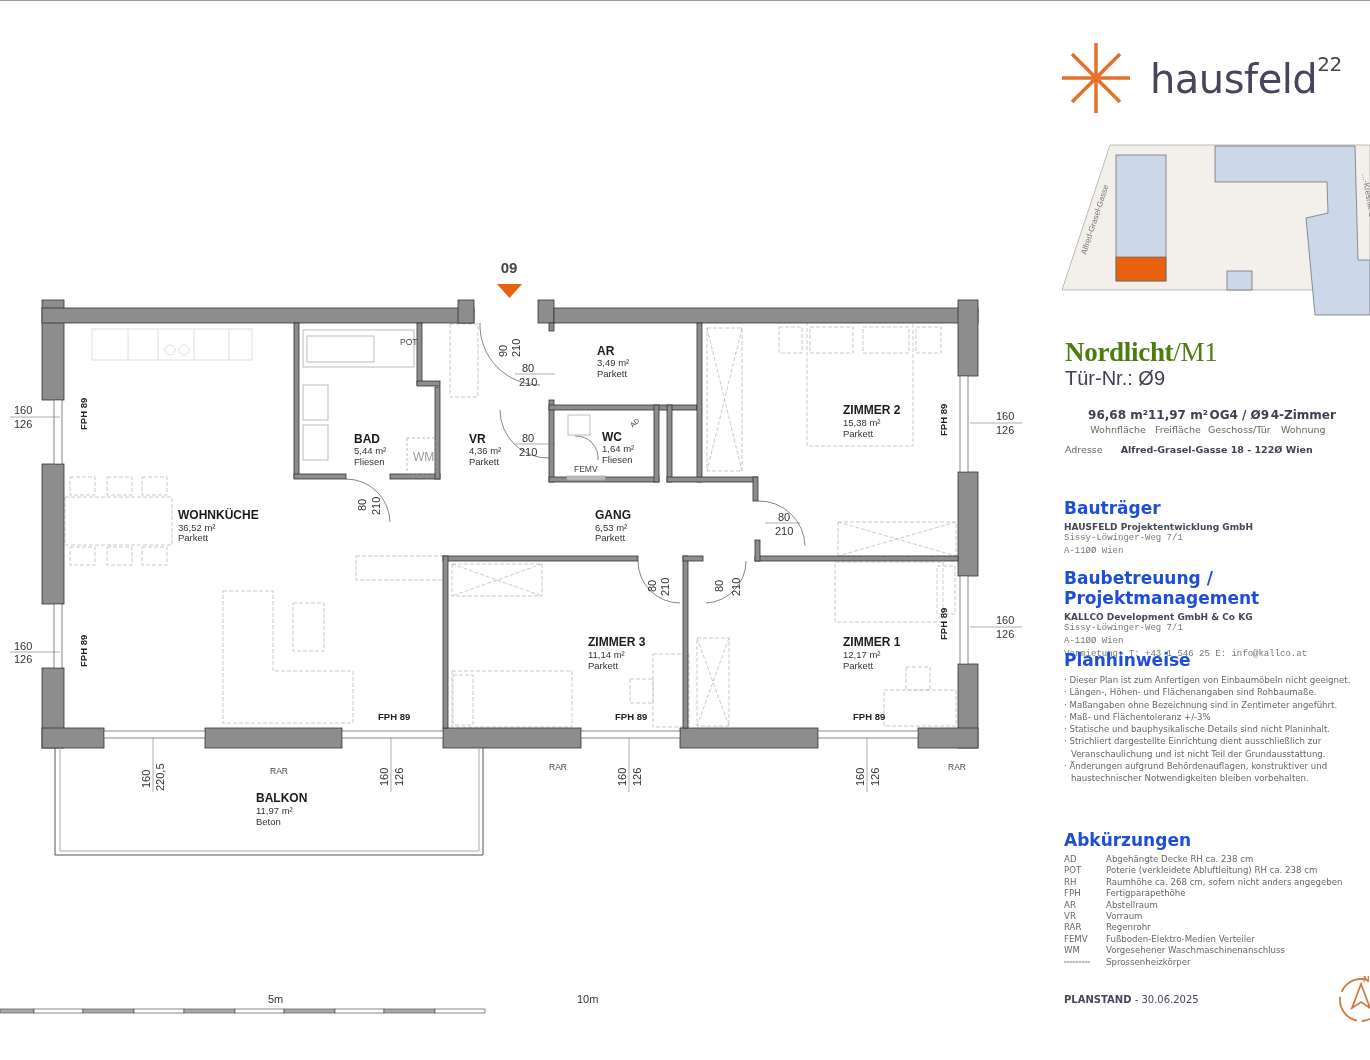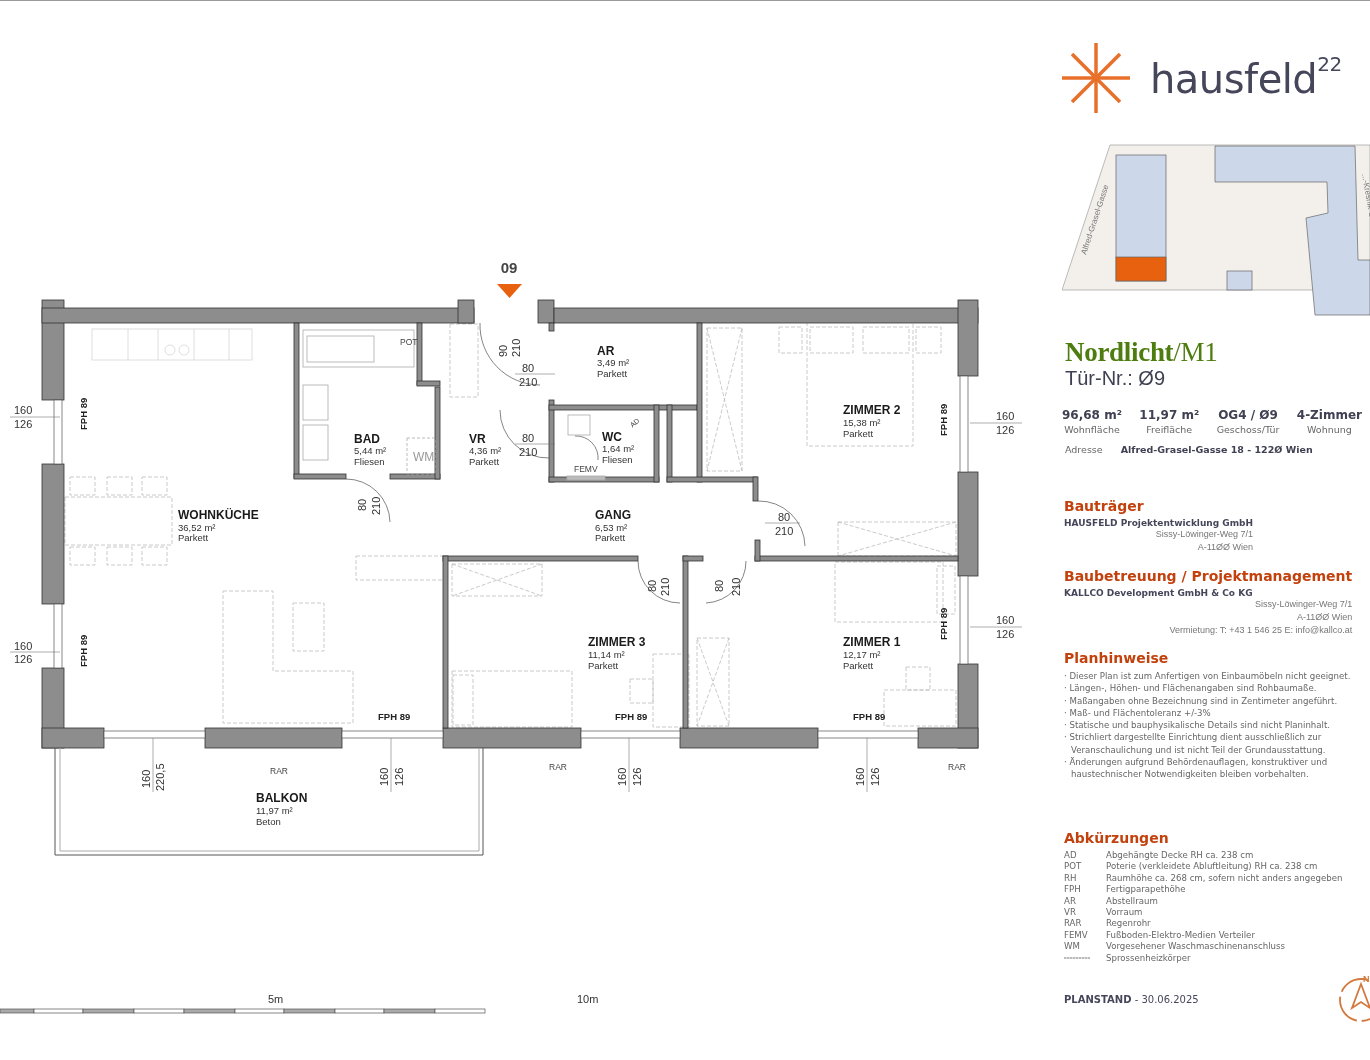--- a/index.html
+++ b/index.html
@@ -12,30 +12,30 @@
   .fph { font-family: "Liberation Sans", sans-serif; font-size: 9.5px; font-weight: bold; fill: #222; }
   .small { font-family: "Liberation Sans", sans-serif; font-size: 8.5px; fill: #444; }
   .logo { position: absolute; left: 1062px; top: 40px; height: 76px; width: 308px; }
   .logo-text { position: absolute; left: 88px; top: 16px; font-family: "DejaVu Sans", sans-serif; font-size: 40px; color: #45465a; letter-spacing: -0.5px; }
   .logo-text sup { font-size: 20px; vertical-align: top; position: relative; top: -4px; }
   .siteplan { position: absolute; left: 1062px; top: 140px; width: 308px; height: 180px; }
 
   .title { position: absolute; left: 1065px; top: 337px; font-family: Liberation Serif, serif; font-size: 27px; font-weight: bold; color: #4d7c0f; letter-spacing: -0.3px; }
   .title .m { font-weight: normal; }
   .door { position: absolute; left: 1065px; top: 367px; font-family: Liberation Sans, sans-serif; font-size: 20px; color: #3f4052; }
-  .stats { position: absolute; left: 1062px; top: 408px; width: 300px; display: flex; justify-content: space-between; }
+  .stats { position: absolute; left: 1062px; top: 408px; width: 300px; display: flex; justify-content: center; }
   .stat { text-align: center; }
   .stat .v { font-family: "DejaVu Sans", sans-serif; font-weight: bold; font-size: 12px; color: #3f4052; }
   .stat .l { font-family: "DejaVu Sans", sans-serif; font-size: 9.5px; color: #666; margin-top: 2px; }
   .addr { position: absolute; left: 1065px; top: 444px; font-family: "DejaVu Sans", sans-serif; font-size: 9.5px; color: #666; }
   .addr b { color: #3f4052; margin-left: 18px; }
 
-  .h2 { font-family: "DejaVu Sans", sans-serif; font-weight: bold; font-size: 14px; color: #c2410c; }
+  .h2 { font-family: "DejaVu Sans", sans-serif; font-weight: bold; font-size: 17px; color: #1d4ed8; }
   .co { font-family: "DejaVu Sans", sans-serif; font-weight: bold; font-size: 9px; color: #45465a; margin-top: 4px; }
-  .line { font-family: Liberation Sans, sans-serif; font-size: 9px; color: #777; line-height: 13px; text-align: right; }
+  .line { font-family: Liberation Mono, monospace; font-size: 9px; color: #777; line-height: 13px; }
   .block { position: absolute; left: 1064px; }
   .notes { margin: 4px 0 0 0; padding: 0; list-style: none; }
   .notes li { font-family: "DejaVu Sans", sans-serif; font-size: 8.6px; color: #666; line-height: 12.3px; padding-left: 7px; text-indent: -7px; }
   .notes li::before { content: "· "; }
   .abbr { display: grid; grid-template-columns: 42px 1fr; margin-top: 4px; }
   .abbr span { font-family: "DejaVu Sans", sans-serif; font-size: 8.6px; color: #666; line-height: 11.4px; white-space: nowrap; }
   .radiator-sym { display: inline-block; width: 26px; height: 2px; background: repeating-linear-gradient(90deg,#bbb 0 2px,#ddd 2px 3px); vertical-align: middle; }
 
   .planstand { position: absolute; left: 1064px; top: 994px; font-family: "DejaVu Sans", sans-serif; font-size: 10px; color: #45465a; }
   .planstand b { font-weight: bold; }

